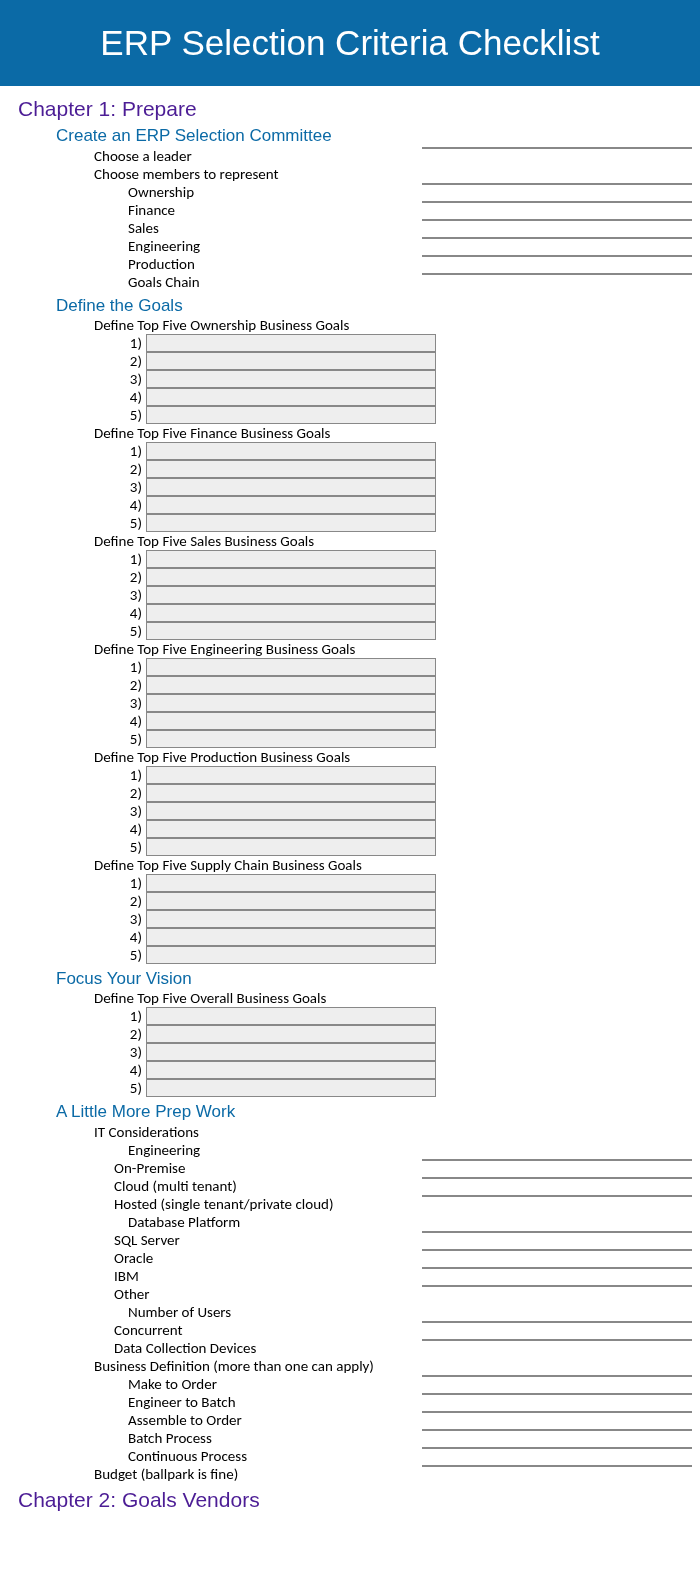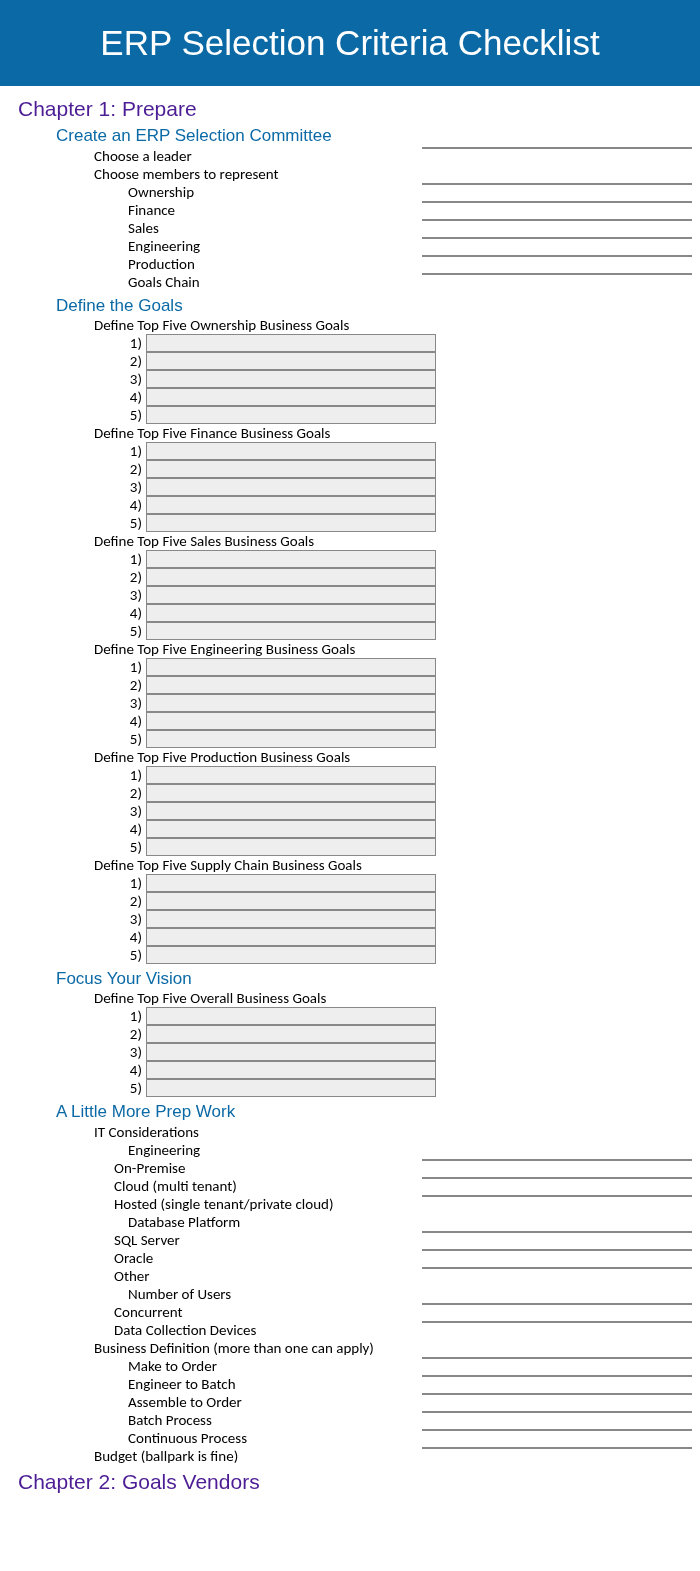--- a/index.html
+++ b/index.html
@@ -240,20 +240,24 @@
     </div>
   <div class="row">
       <div class="label-l3">SQL Server</div>
       <div class="field"></div>
     </div>
   <div class="row">
       <div class="label-l3">Oracle</div>
       <div class="field"></div>
     </div>
   <div class="row">
+      <div class="label-l3">IBM</div>
+      <div class="field"></div>
+    </div>
+  <div class="row">
       <div class="label-l3">Other</div>
       <div class="field"></div>
     </div>
   <div class="row">
       <div class="label-l2">Number of Users</div>
     </div>
   <div class="row">
       <div class="label-l3">Concurrent</div>
       <div class="field"></div>
     </div>

